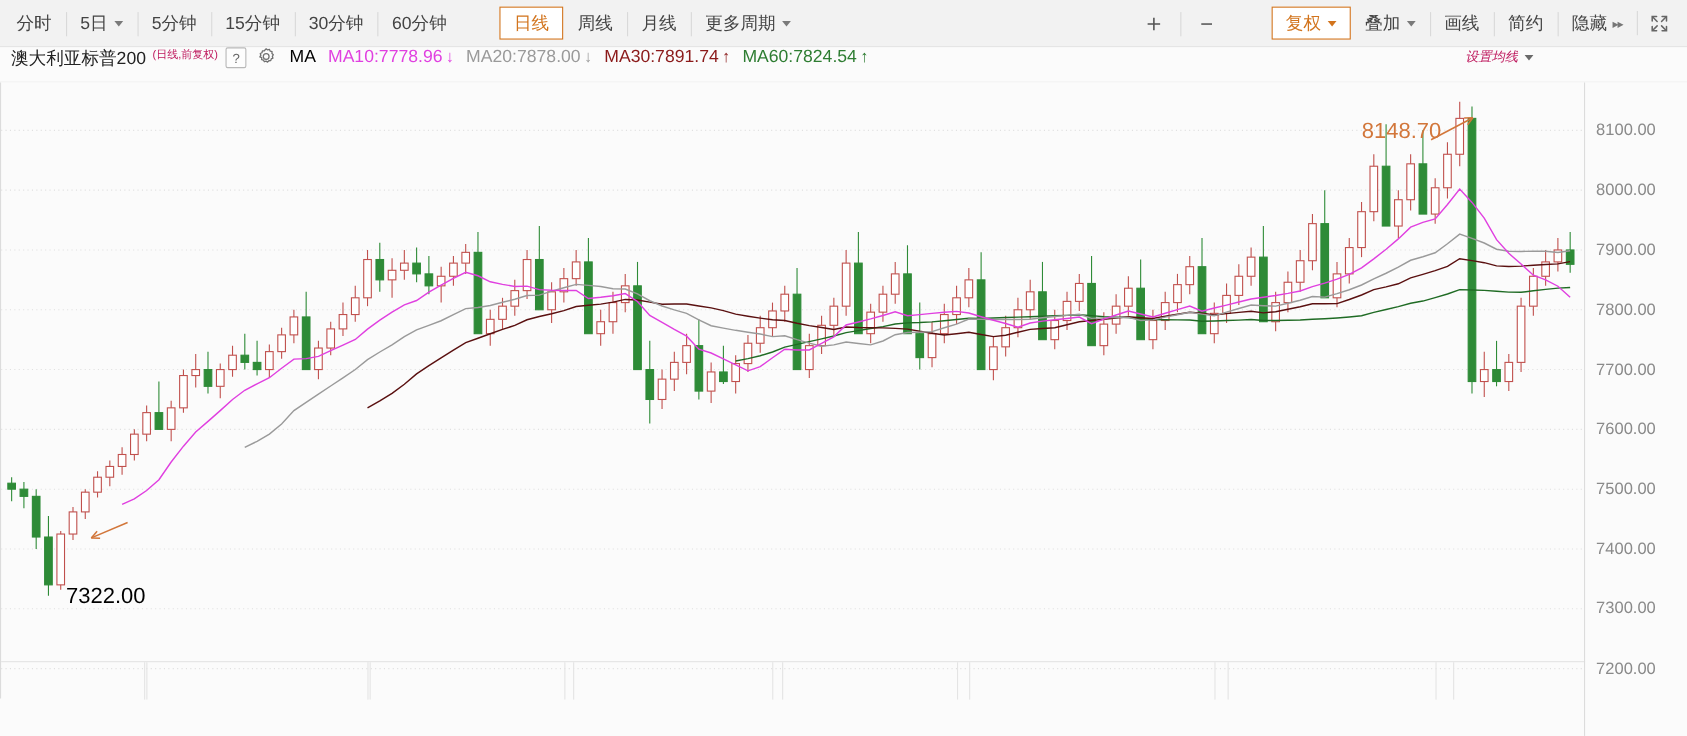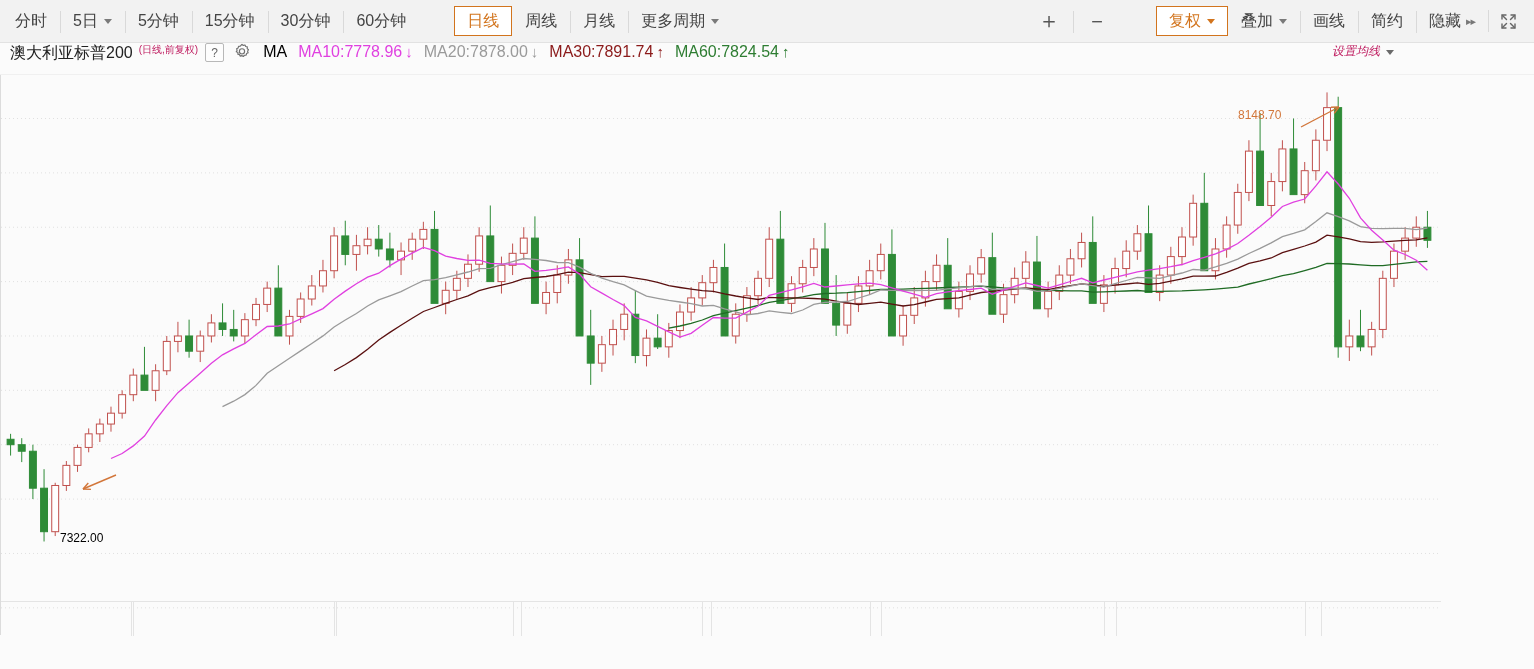--- a/index.html
+++ b/index.html
@@ -124,21 +124,21 @@
     transform: translateY(-50%);
     white-space: nowrap;
   }
   .xaxis {
     position: absolute; left: 0; bottom: 0; width: 1440px; height: 34px;
     border-top: 1px solid #e4e4e4;
   }
   .xsep { position: absolute; top: 0; width: 1px; height: 34px; background: #e4e4e4; }
   .annot {
     position: absolute;
-    font-size: 12px; color: #d2763a;
+    font-size: 20px; color: #d2763a;
     white-space: nowrap;
   }
 </style>
 </head>
 <body>
 
 <div id="app">
 
   <div class="toolbar">
     <div class="tb-left" id="tb-left">
@@ -530,19 +530,31 @@
           <div class="xsep" style="left: 1304px;"></div>
           <div class="xsep" style="left: 130px;"></div>
           <div class="xsep" style="left: 335px;"></div>
           <div class="xsep" style="left: 520px;"></div>
           <div class="xsep" style="left: 710px;"></div>
           <div class="xsep" style="left: 880px;"></div>
           <div class="xsep" style="left: 1115px;"></div>
           <div class="xsep" style="left: 1320px;"></div>
         </div>
     </div>
+    <div class="yaxis" id="yaxis">
+        <div class="ytick" style="top: 43.4951px;">8100.00</div>
+        <div class="ytick" style="top: 97.8641px;">8000.00</div>
+        <div class="ytick" style="top: 152.233px;">7900.00</div>
+        <div class="ytick" style="top: 206.602px;">7800.00</div>
+        <div class="ytick" style="top: 260.971px;">7700.00</div>
+        <div class="ytick" style="top: 315.34px;">7600.00</div>
+        <div class="ytick" style="top: 369.709px;">7500.00</div>
+        <div class="ytick" style="top: 424.078px;">7400.00</div>
+        <div class="ytick" style="top: 478.447px;">7300.00</div>
+        <div class="ytick" style="top: 532.816px;">7200.00</div>
+      </div>
     <div id="annots">
         <div class="annot" style="left: 1238px; top: 33px; color: rgb(210, 118, 58);">8148.70</div>
         <div class="annot" style="left: 60px; top: 456px; color: #000000;">7322.00</div>
       </div>
   </div>
 
 </div>
 
 </body></html>

